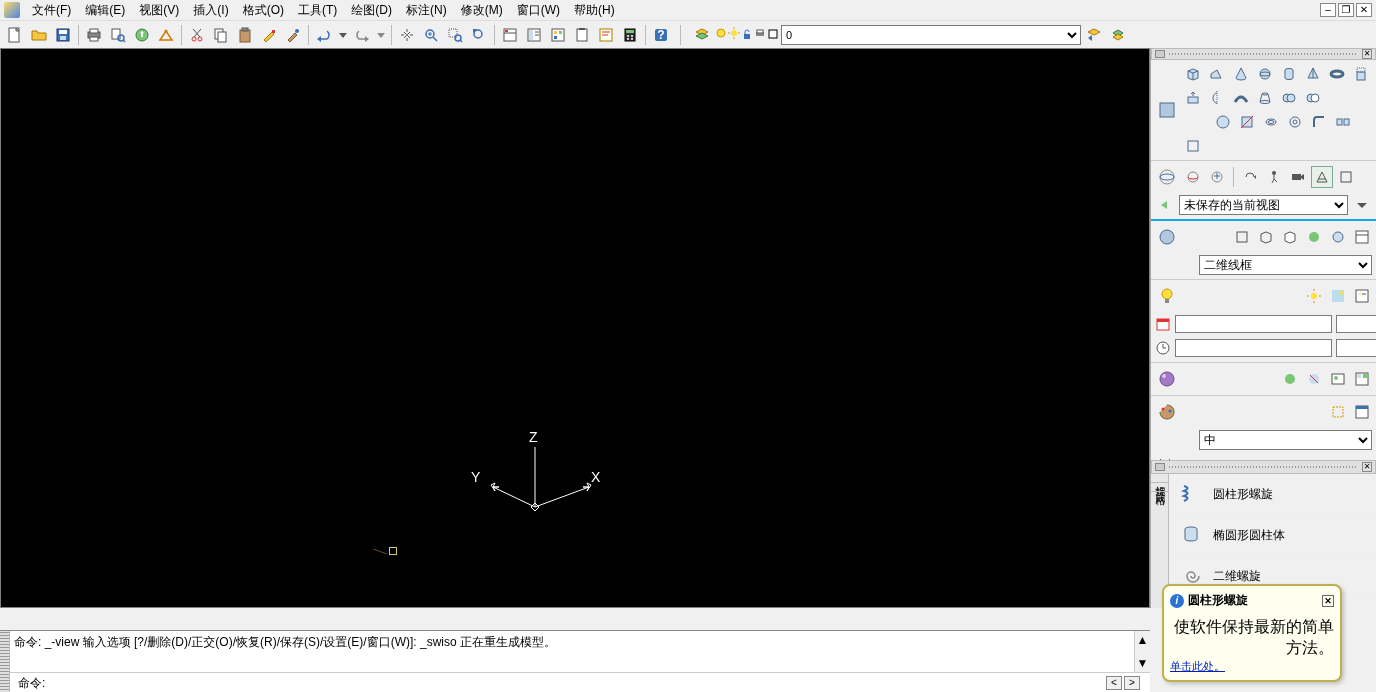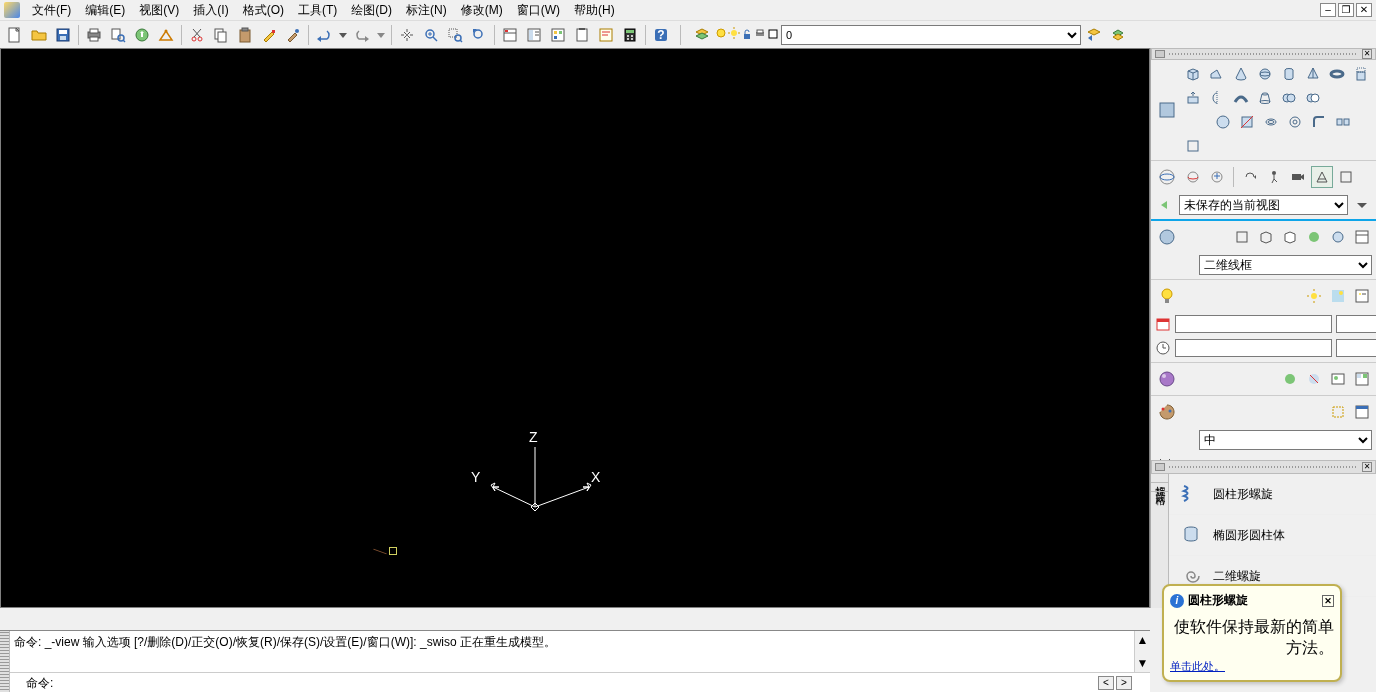--- a/index.html
+++ b/index.html
@@ -49,21 +49,21 @@
 .palette-tab { writing-mode:vertical-rl; padding:4px 1px; font-size:10px; border-bottom:1px solid #bbb; cursor:pointer; text-align:center;}
 .palette-items { flex:1; }
 .palette-item { display:flex; align-items:center; gap:8px; padding:6px 8px; border-bottom:1px solid #eee; cursor:pointer;}
 .palette-item-icon { width:28px; height:28px; display:flex; align-items:center; justify-content:center; }
 
 
 .cmd-area { position:absolute; left:0; bottom:0; right:226px; height:62px; background:#fff; border-top:1px solid #888;}
 .cmd-handle { width:10px; height:62px; background:#e0e0e0; float:left; border-right:1px solid #bbb; background-image:repeating-linear-gradient(0deg,#999,#999 1px,transparent 1px,transparent 3px);}
 .cmd-lines { margin-left:10px; height:42px; overflow:hidden; padding:2px 4px; border-bottom:1px solid #ccc; font-size:13px; line-height:18px; position:relative;}
 .cmd-scroll { position:absolute; right:0; top:0; width:16px; height:100%; background:#f0f0f0; border-left:1px solid #ccc; display:flex; flex-direction:column; justify-content:space-between; align-items:center; font-size:8px;}
-.cmd-input-row { margin-left:10px; display:flex; align-items:center; height:20px; padding:0 16px; font-size:13px;}
+.cmd-input-row { margin-left:10px; display:flex; align-items:center; height:20px; padding:0 8px; font-size:13px;}
 .cmd-input-row .scrolls { margin-left:auto; display:flex; gap:2px; padding-right:2px;}
 .cmd-input-row .scrolls span { border:1px solid #888; width:16px; height:14px; text-align:center; line-height:11px; font-size:10px; background:#f0f0f0; cursor:pointer;}
 
 
 .balloon { position:absolute; right:34px; bottom:10px; width:180px; border:2px solid #c0b050; border-radius:8px; background:#fffff0; padding:6px; box-shadow:2px 2px 4px rgba(0,0,0,0.2);}
 .balloon-title { display:flex; align-items:center; font-weight:bold; font-size:12px; gap:4px;}
 .balloon-title .info-icon { width:14px; height:14px; border-radius:50%; background:#2a72d4; color:#fff; text-align:center; line-height:14px; font-size:10px; font-style:italic;}
 .balloon-close { margin-left:auto; width:12px; height:12px; border:1px solid #666; text-align:center; line-height:10px; font-size:9px; cursor:pointer;}
 .balloon-text { font-size:16px; margin-top:8px;text-align:right; }
 .balloon-link { color:#0020c0; text-decoration:underline; font-size:11px; cursor:pointer;}

